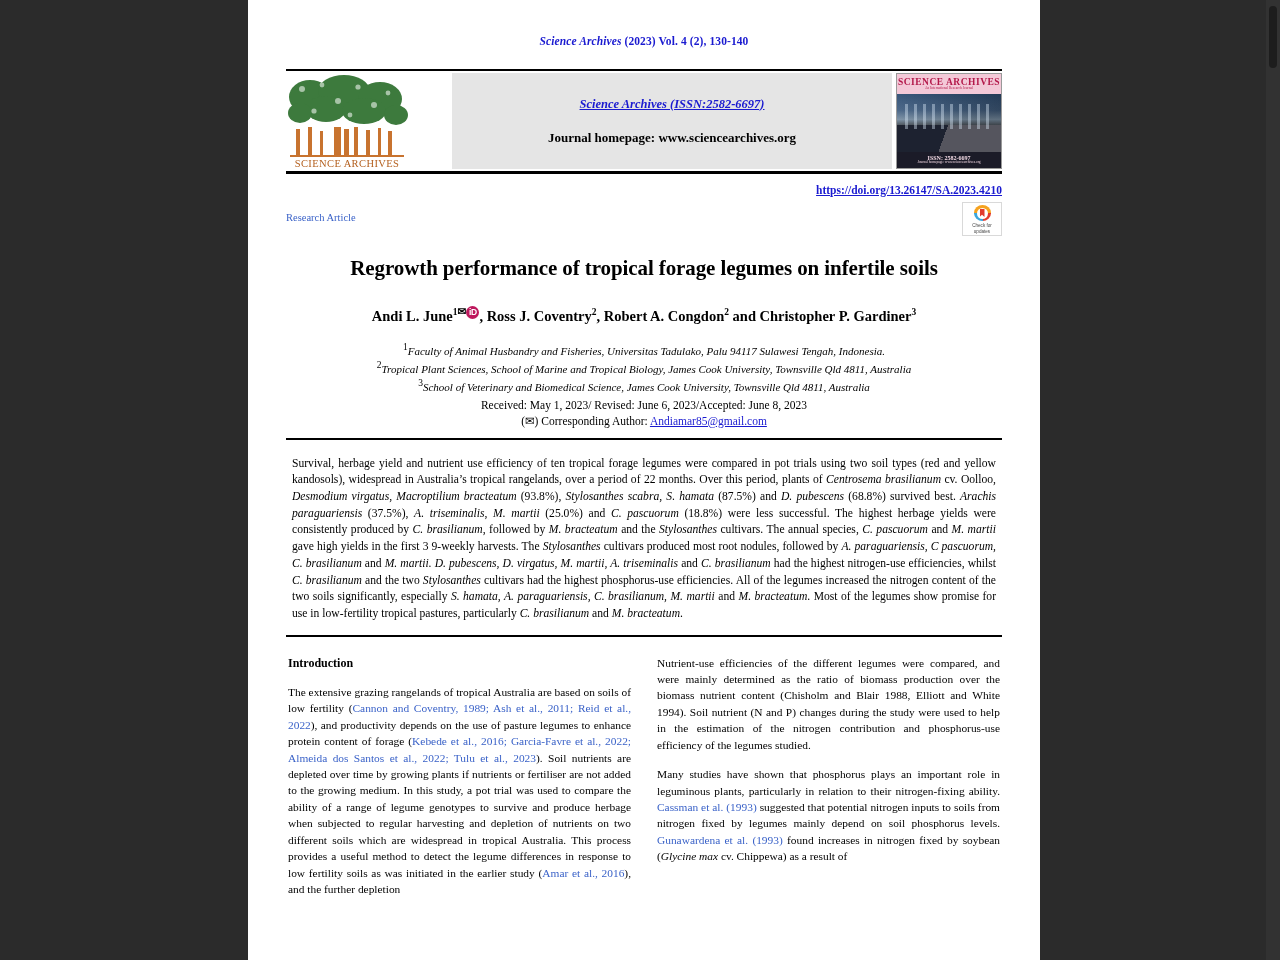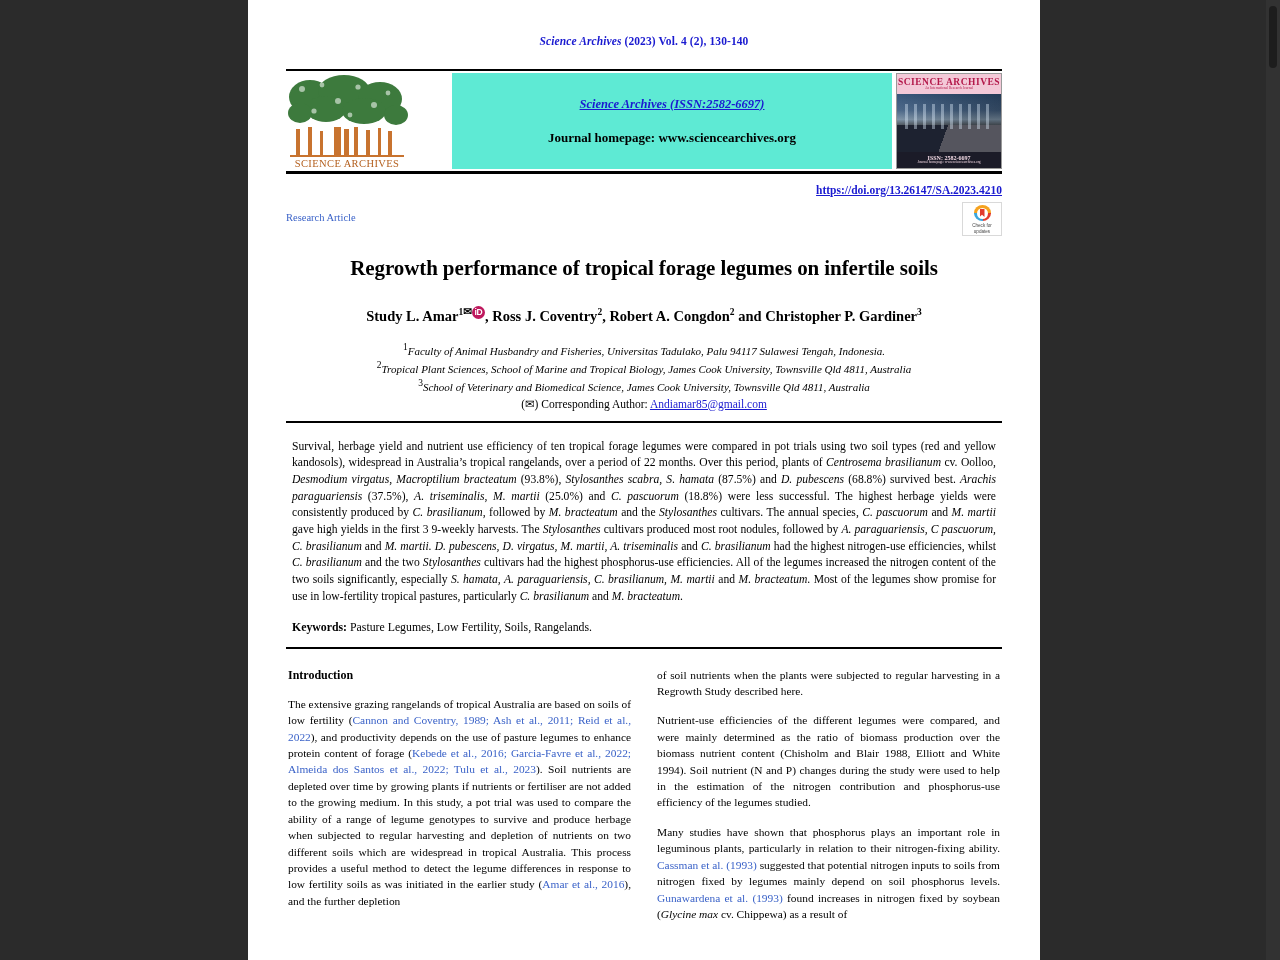--- a/index.html
+++ b/index.html
@@ -104,21 +104,21 @@
     position: absolute;
     left: 0; right: 0; bottom: 0;
     text-align: center;
     font-size: 10.5px;
     letter-spacing: .4px;
     color: #b4601f;
     font-family: "Liberation Serif", serif;
   }
   .banner-center {
     flex: 1 1 auto;
-    background: #5eead4;
+    background: #e5e5e5;
     display: flex;
     flex-direction: column;
     align-items: center;
     justify-content: center;
     gap: 18px;
     margin-left: 40px;
   }
   .issn-link {
     font-size: 12.5px;
     font-weight: bold;
@@ -464,50 +464,47 @@
           <div class="crossmark-label">
             <span>Check for</span><br>
             <span>updates</span>
           </div>
         </div>
       </div>
 
       <div class="title">Regrowth performance of tropical forage legumes on infertile soils</div>
 
       <div class="authors">
-        <span>Study L. Amar</span><span class="sup">1</span><span class="mail-glyph">✉</span><span class="orcid">iD</span><span>, Ross J. Coventry</span><span class="sup">2</span><span>, Robert A. Congdon</span><span class="sup">2</span><span> and Christopher P. Gardiner</span><span class="sup">3</span>
+        <span>Andi L. June</span><span class="sup">1</span><span class="mail-glyph">✉</span><span class="orcid">iD</span><span>, Ross J. Coventry</span><span class="sup">2</span><span>, Robert A. Congdon</span><span class="sup">2</span><span> and Christopher P. Gardiner</span><span class="sup">3</span>
       </div>
 
       <div class="affils">
         <div><span class="sup">1</span><span>Faculty of Animal Husbandry and Fisheries, Universitas Tadulako, Palu 94117 Sulawesi Tengah, Indonesia.</span></div>
         <div><span class="sup">2</span><span>Tropical Plant Sciences, School of Marine and Tropical Biology, James Cook University, Townsville Qld 4811, Australia</span></div>
         <div><span class="sup">3</span><span>School of Veterinary and Biomedical Science, James Cook University, Townsville Qld 4811, Australia</span></div>
       </div>
+      <div class="dates">Received: May 1, 2023/ Revised: June 6, 2023/Accepted: June 8, 2023</div>
       <div class="corresp">
         <span>(✉) Corresponding Author: </span><a href="#">Andiamar85@gmail.com</a>
       </div>
 
       <div class="rule-top"></div>
       <div class="abstract-body"><span>Survival, herbage yield and nutrient use efficiency of ten tropical forage legumes were compared in pot trials using two soil types (red and yellow kandosols), widespread in Australia’s tropical rangelands, over a period of 22 months. Over this period, plants of </span><span style="font-style: italic;">Centrosema brasilianum</span><span> cv. Oolloo, </span><span style="font-style: italic;">Desmodium virgatus</span><span>, </span><span style="font-style: italic;">Macroptilium bracteatum</span><span> (93.8%), </span><span style="font-style: italic;">Stylosanthes scabra</span><span>, </span><span style="font-style: italic;">S. hamata</span><span> (87.5%) and </span><span style="font-style: italic;">D. pubescens</span><span> (68.8%) survived best. </span><span style="font-style: italic;">Arachis paraguariensis</span><span> (37.5%), </span><span style="font-style: italic;">A. triseminalis</span><span>, </span><span style="font-style: italic;">M. martii</span><span> (25.0%) and </span><span style="font-style: italic;">C. pascuorum</span><span> (18.8%) were less successful. The highest herbage yields were consistently produced by </span><span style="font-style: italic;">C. brasilianum</span><span>, followed by </span><span style="font-style: italic;">M. bracteatum</span><span> and the </span><span style="font-style: italic;">Stylosanthes</span><span> cultivars. The annual species, </span><span style="font-style: italic;">C. pascuorum</span><span> and </span><span style="font-style: italic;">M. martii</span><span> gave high yields in the first 3 9-weekly harvests. The </span><span style="font-style: italic;">Stylosanthes</span><span> cultivars produced most root nodules, followed by </span><span style="font-style: italic;">A. paraguariensis, C pascuorum, C. brasilianum</span><span> and </span><span style="font-style: italic;">M. martii. D. pubescens, D. virgatus, M. martii, A. triseminalis</span><span> and </span><span style="font-style: italic;">C. brasilianum</span><span> had the highest nitrogen-use efficiencies, whilst </span><span style="font-style: italic;">C. brasilianum</span><span> and the two </span><span style="font-style: italic;">Stylosanthes</span><span> cultivars had the highest phosphorus-use efficiencies. All of the legumes increased the nitrogen content of the two soils significantly, especially </span><span style="font-style: italic;">S. hamata, A. paraguariensis, C. brasilianum, M. martii</span><span> and </span><span style="font-style: italic;">M. bracteatum</span><span>. Most of the legumes show promise for use in low-fertility tropical pastures, particularly </span><span style="font-style: italic;">C. brasilianum</span><span> and </span><span style="font-style: italic;">M. bracteatum</span><span>.</span></div>
 
-      <div class="keywords">
-        <b>Keywords:</b><span> Pasture Legumes, Low Fertility, Soils, Rangelands.</span>
-      </div>
       <div class="rule-bottom"></div>
 
       <div class="columns">
         <div class="col">
           <div class="sec-head">Introduction</div>
           <div>
               <p><span>The extensive grazing rangelands of tropical Australia are based on soils of low fertility (</span><span class="cite">Cannon and Coventry, 1989; Ash et al., 2011; Reid et al., 2022</span><span>), and productivity depends on the use of pasture legumes to enhance protein content of forage (</span><span class="cite">Kebede et al., 2016; Garcia-Favre et al., 2022; Almeida dos Santos et al., 2022; Tulu et al., 2023</span><span>). Soil nutrients are depleted over time by growing plants if nutrients or fertiliser are not added to the growing medium. In this study, a pot trial was used to compare the ability of a range of legume genotypes to survive and produce herbage when subjected to regular harvesting and depletion of nutrients on two different soils which are widespread in tropical Australia. This process provides a useful method to detect the legume differences in response to low fertility soils as was initiated in the earlier study (</span><span class="cite">Amar et al., 2016</span><span>), and the further depletion</span></p>
             </div>
         </div>
         <div class="col">
           <div>
-              <p><span>of soil nutrients when the plants were subjected to regular harvesting in a Regrowth Study described here.</span></p>
               <p><span>Nutrient-use efficiencies of the different legumes were compared, and were mainly determined as the ratio of biomass production over the biomass nutrient content (Chisholm and Blair 1988, Elliott and White 1994). Soil nutrient (N and P) changes during the study were used to help in the estimation of the nitrogen contribution and phosphorus-use efficiency of the legumes studied.</span></p>
               <p><span>Many studies have shown that phosphorus plays an important role in leguminous plants, particularly in relation to their nitrogen-fixing ability. </span><span class="cite">Cassman et al. (1993)</span><span> suggested that potential nitrogen inputs to soils from nitrogen fixed by legumes mainly depend on soil phosphorus levels. </span><span class="cite">Gunawardena et al. (1993)</span><span> found increases in nitrogen fixed by soybean (</span><span style="font-style: italic;">Glycine max</span><span> cv. Chippewa) as a result of</span></p>
             </div>
         </div>
       </div>
 
     </div>
   </div>
 
   <div class="scrollbar-track">

